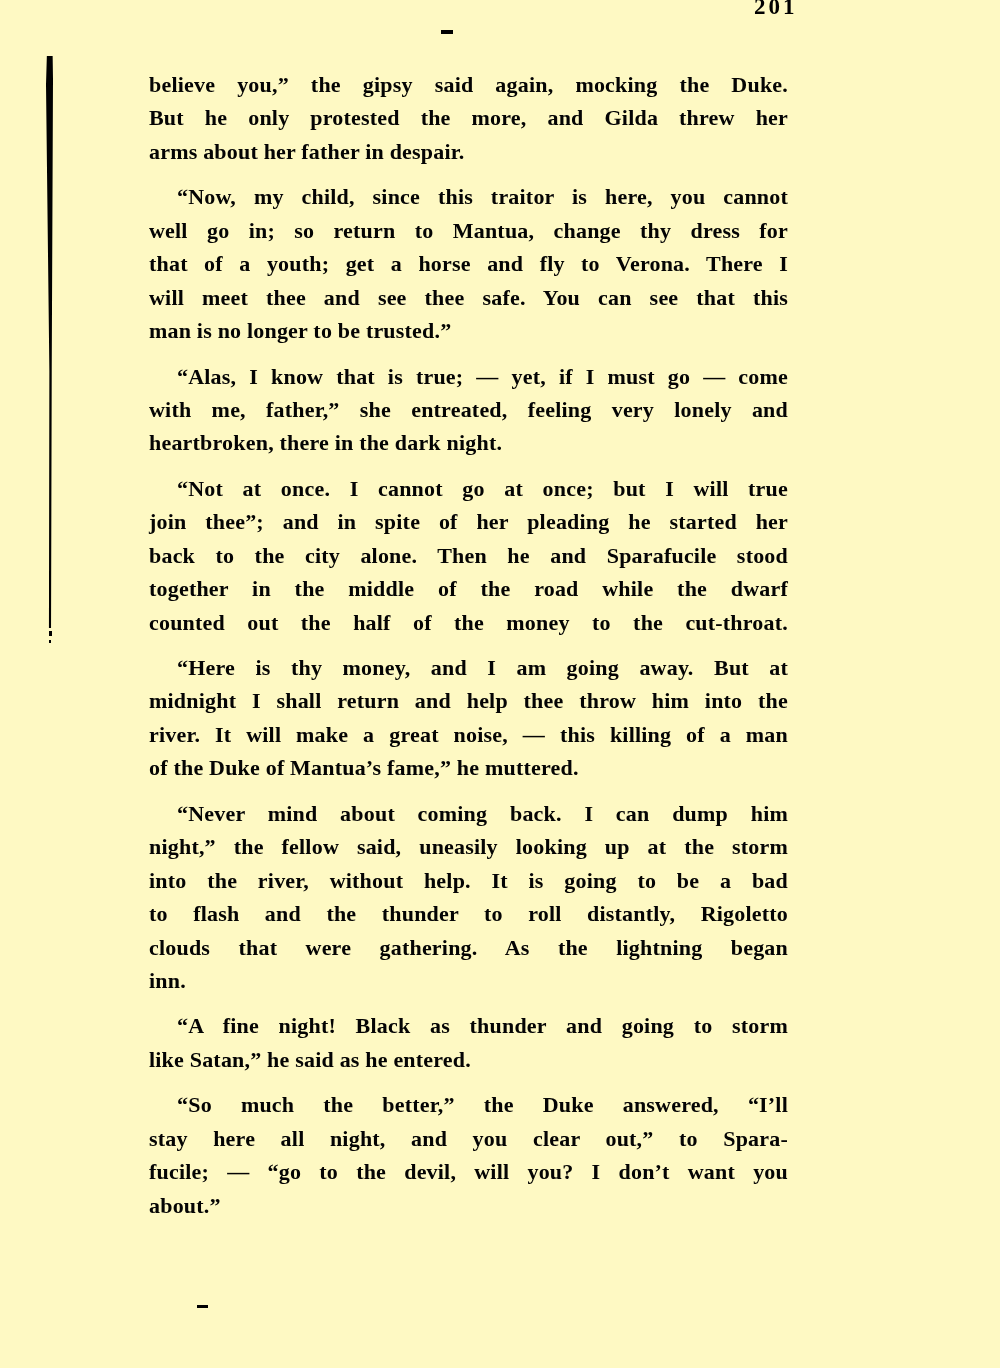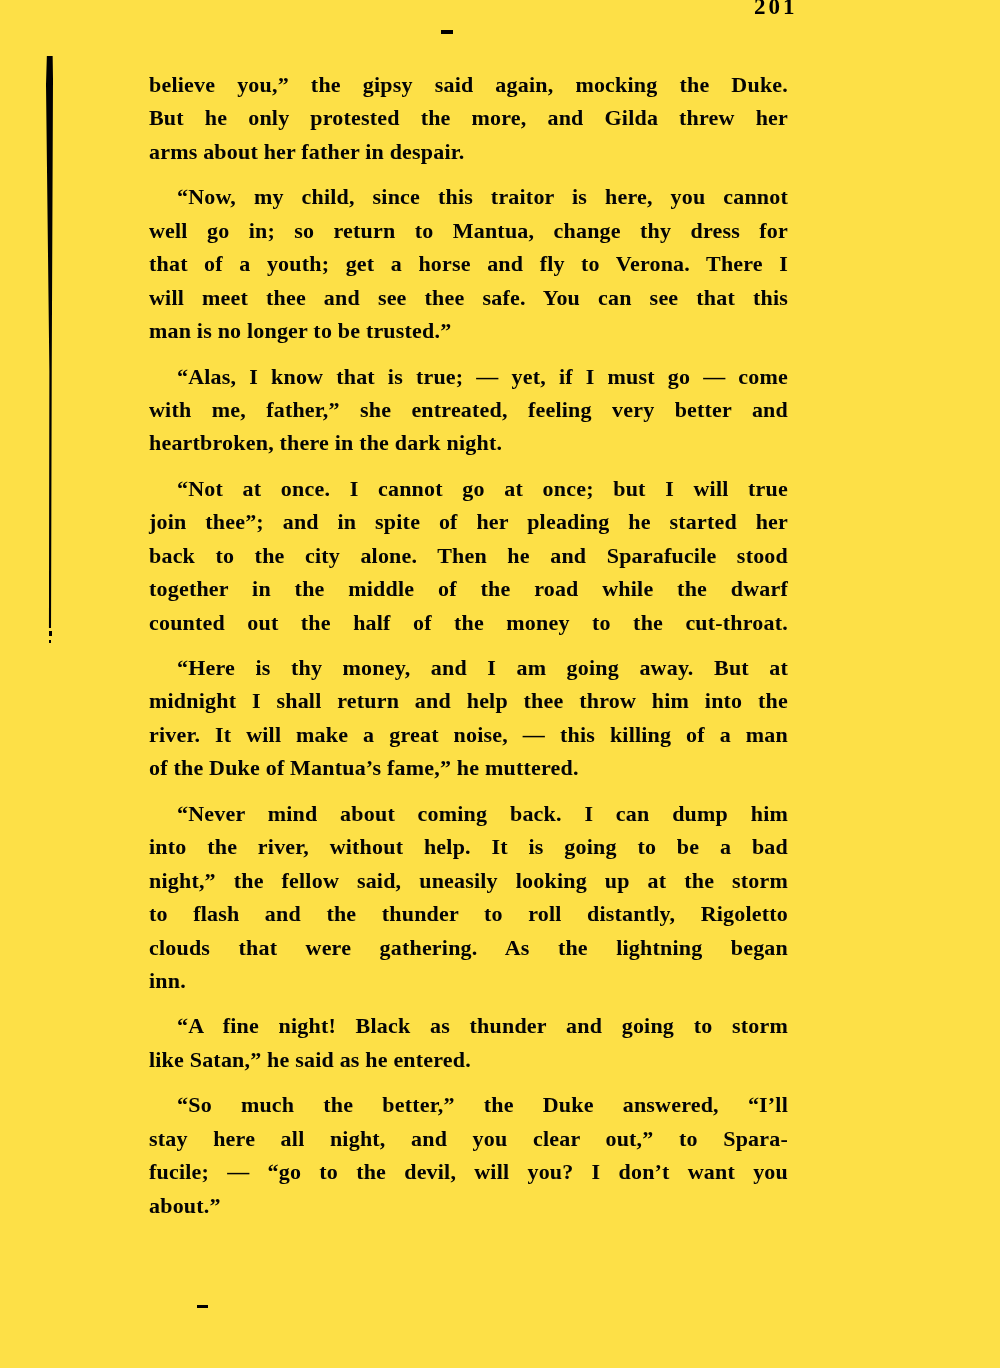--- a/index.html
+++ b/index.html
@@ -4,21 +4,21 @@
 <style>
   html, body {
     margin: 0;
     padding: 0;
     background: #ffffff;
   }
   .scan-page {
     position: relative;
     width: 1000px;
     height: 1368px;
-    background: #fde047;
+    background: #fef9c3;
     overflow: hidden;
     font-family: "Liberation Serif", "DejaVu Serif", serif;
     color: #040404;
   }
 
   
   .page-number-clip {
     position: absolute;
     left: 754px;
     top: 0px;
@@ -107,40 +107,40 @@
       </div>
       <div class="para">
         <div class="line indent">“Now, my child, since this traitor is here, you cannot</div>
         <div class="line">well go in; so return to Mantua, change thy dress for</div>
         <div class="line">that of a youth; get a horse and fly to Verona.  There I</div>
         <div class="line">will meet thee and see thee safe.  You can see that this</div>
         <div class="line last-left">man is no longer to be trusted.”</div>
       </div>
       <div class="para">
         <div class="line indent">“Alas, I know that is true; — yet, if I must go — come</div>
-        <div class="line">with me, father,” she entreated, feeling very better and</div>
+        <div class="line">with me, father,” she entreated, feeling very lonely and</div>
         <div class="line last-left">heartbroken, there in the dark night.</div>
       </div>
       <div class="para">
         <div class="line indent">“Not at once.  I cannot go at once; but I will true</div>
         <div class="line">join thee”; and in spite of her pleading he started her</div>
         <div class="line">back to the city alone.  Then he and Sparafucile stood</div>
         <div class="line">together in the middle of the road while the dwarf</div>
         <div class="line">counted out the half of the money to the cut-throat.</div>
       </div>
       <div class="para">
         <div class="line indent">“Here is thy money, and I am going away.  But at</div>
         <div class="line">midnight I shall return and help thee throw him into the</div>
         <div class="line">river.  It will make a great noise, — this killing of a man</div>
         <div class="line last-left">of the Duke of Mantua’s fame,” he muttered.</div>
       </div>
       <div class="para">
         <div class="line indent">“Never mind about coming back.  I can dump him</div>
+        <div class="line">night,” the fellow said, uneasily looking up at the storm</div>
         <div class="line">into the river, without help.  It is going to be a bad</div>
-        <div class="line">night,” the fellow said, uneasily looking up at the storm</div>
         <div class="line">to flash and the thunder to roll distantly, Rigoletto</div>
         <div class="line">clouds that were gathering.  As the lightning began</div>
         <div class="line last-left">inn.</div>
       </div>
       <div class="para">
         <div class="line indent">“A fine night!  Black as thunder and going to storm</div>
         <div class="line last-left">like Satan,” he said as he entered.</div>
       </div>
       <div class="para">
         <div class="line indent">“So much the better,” the Duke answered,  “I’ll</div>

